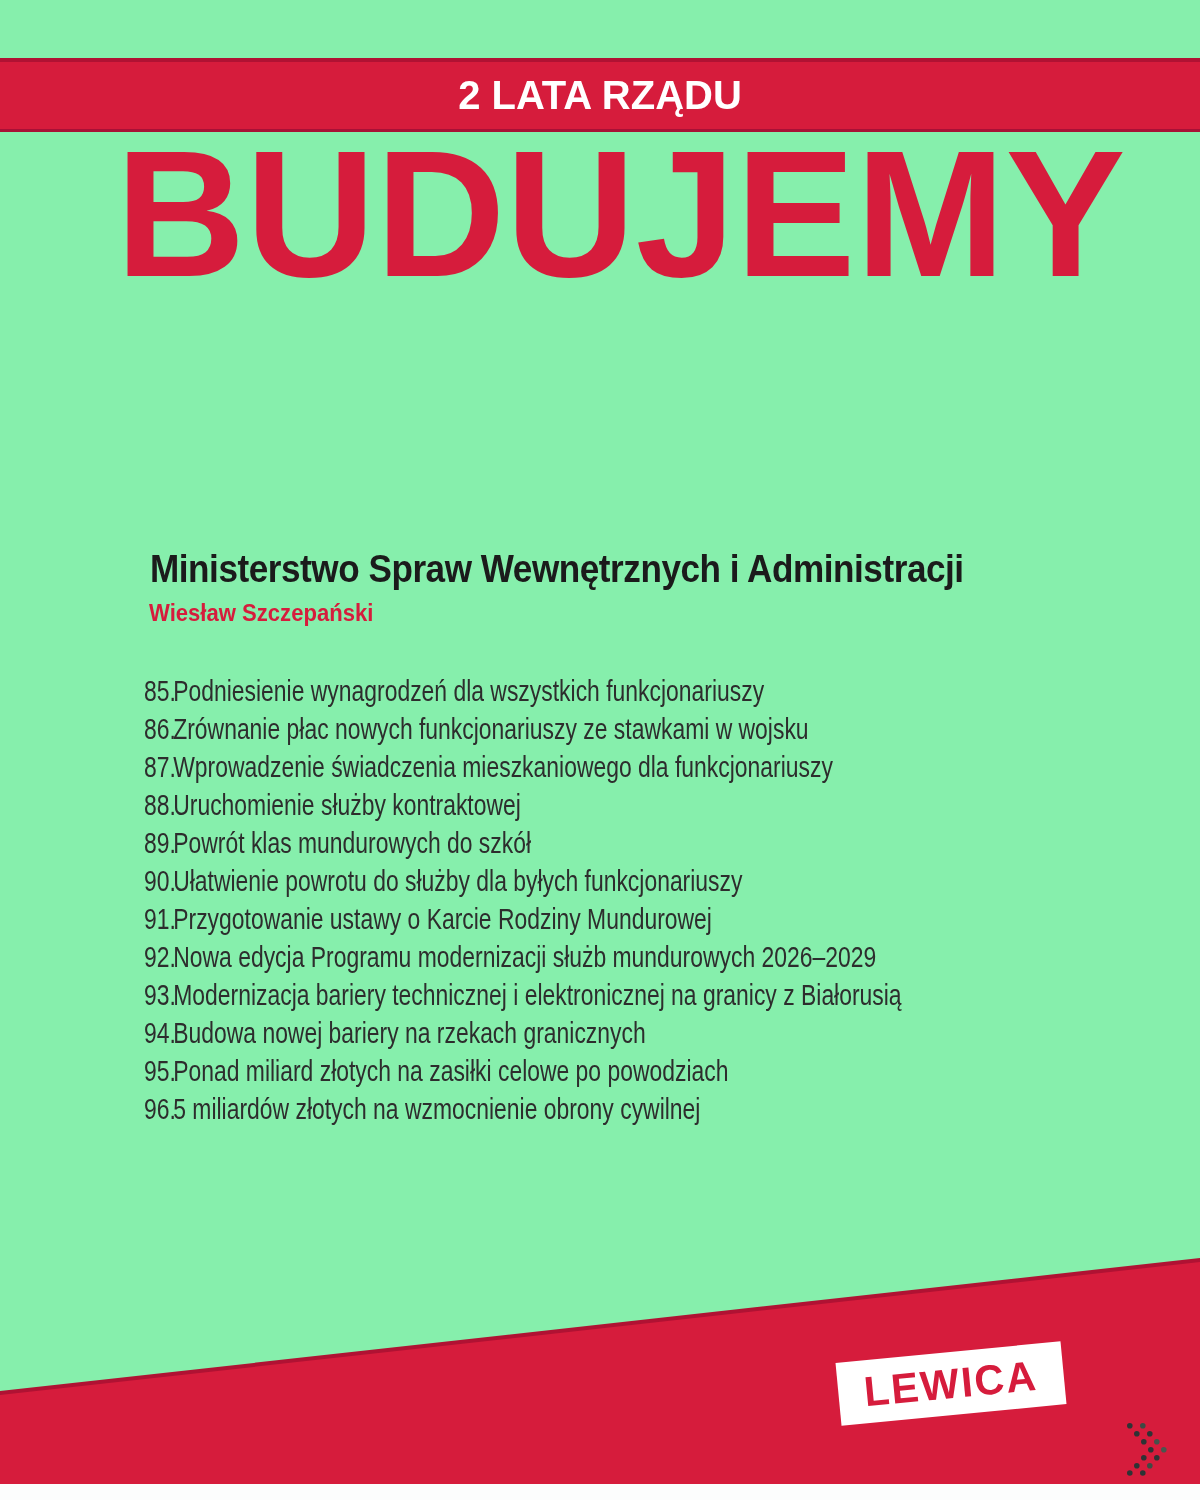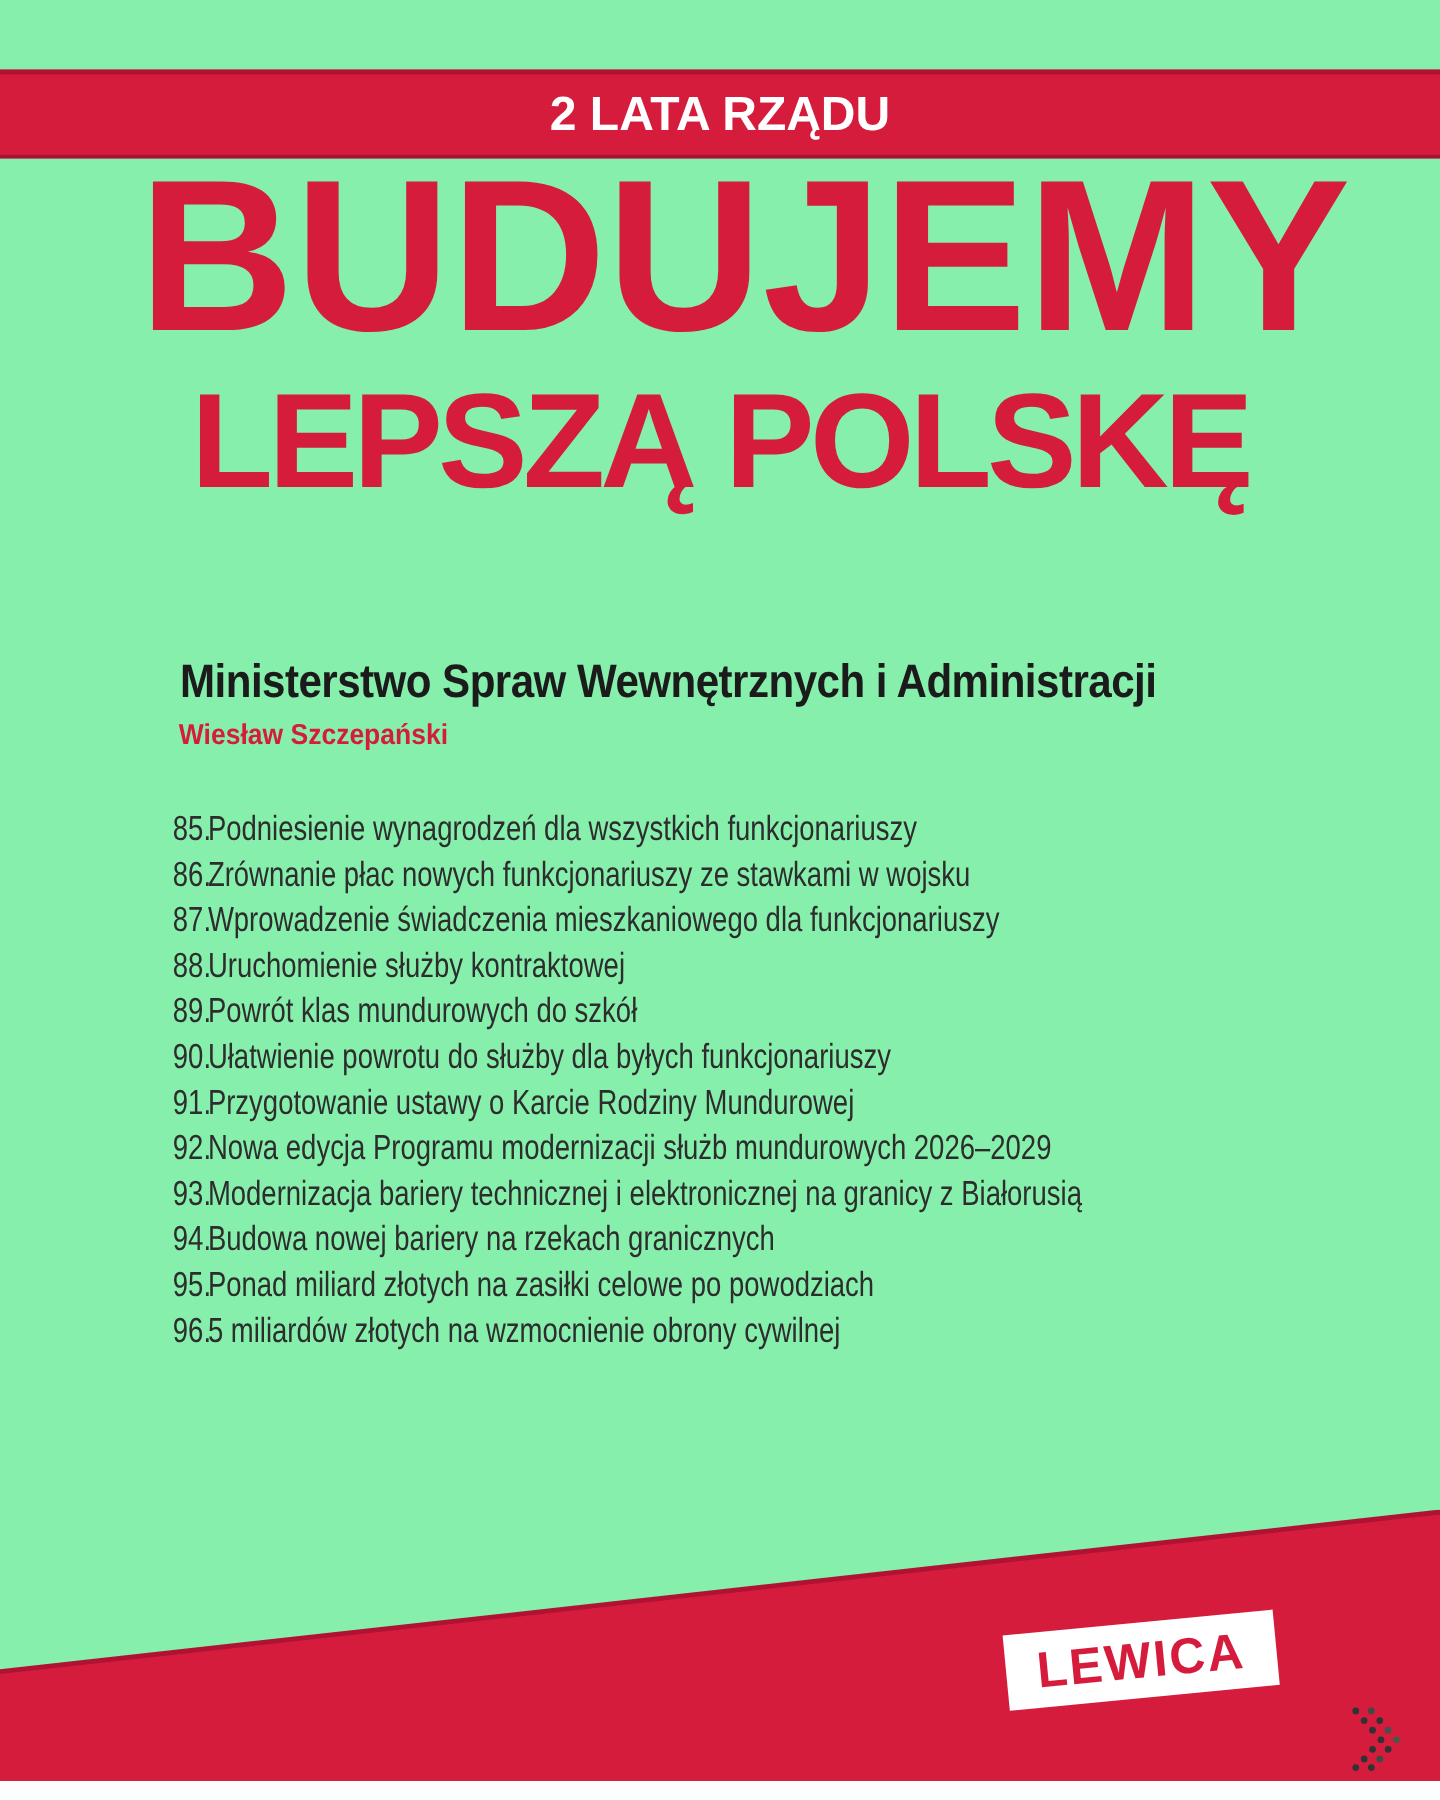--- a/index.html
+++ b/index.html
@@ -148,21 +148,20 @@
 </head>
 <body>
 
 <div class="page">
 
   <div class="top-banner">
     <span class="banner-label">2 LATA RZĄDU</span>
   </div>
 
   <div class="headline-1">BUDUJEMY</div>
-  <div class="headline-2">LEPSZĄ POLSKĘ</div>
 
   <div class="ministry-title">Ministerstwo Spraw Wewnętrznych i Administracji</div>
   <div class="author-name">Wiesław Szczepański</div>
 
   <div class="achievements">
 
       <div class="row">
         <span class="num">85.</span>
         <span class="txt">Podniesienie wynagrodzeń dla wszystkich funkcjonariuszy</span>
       </div>

